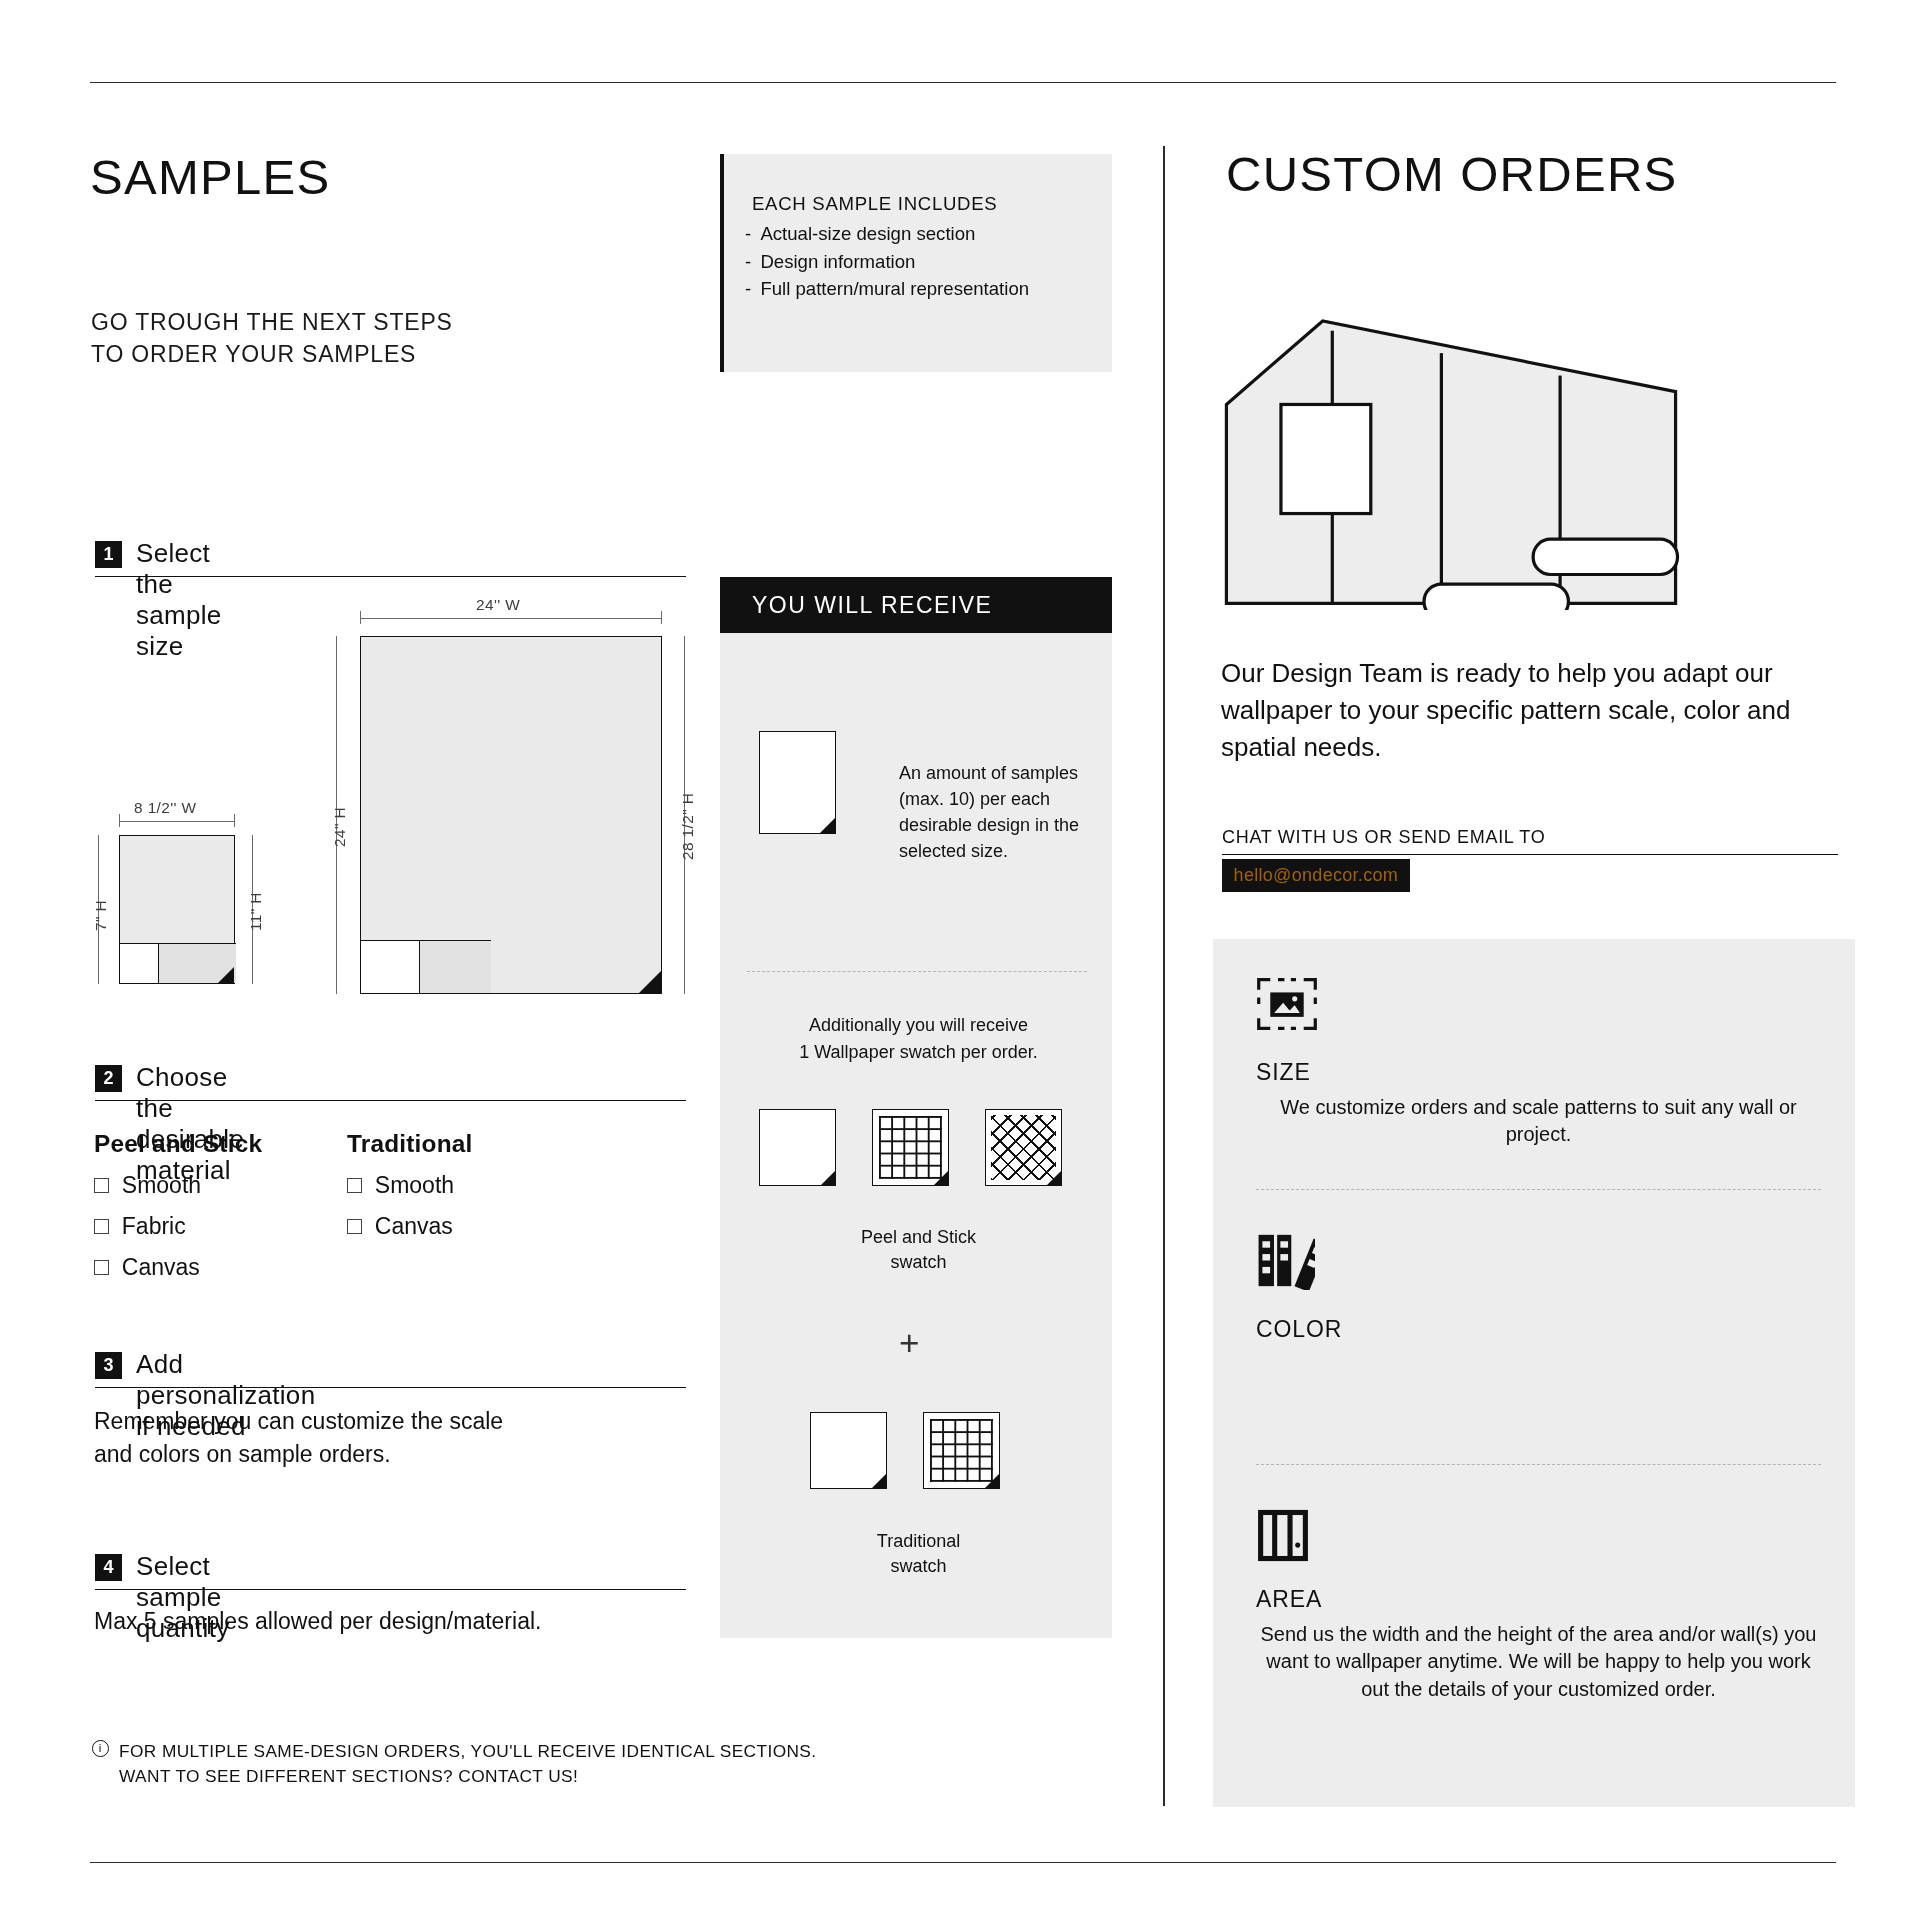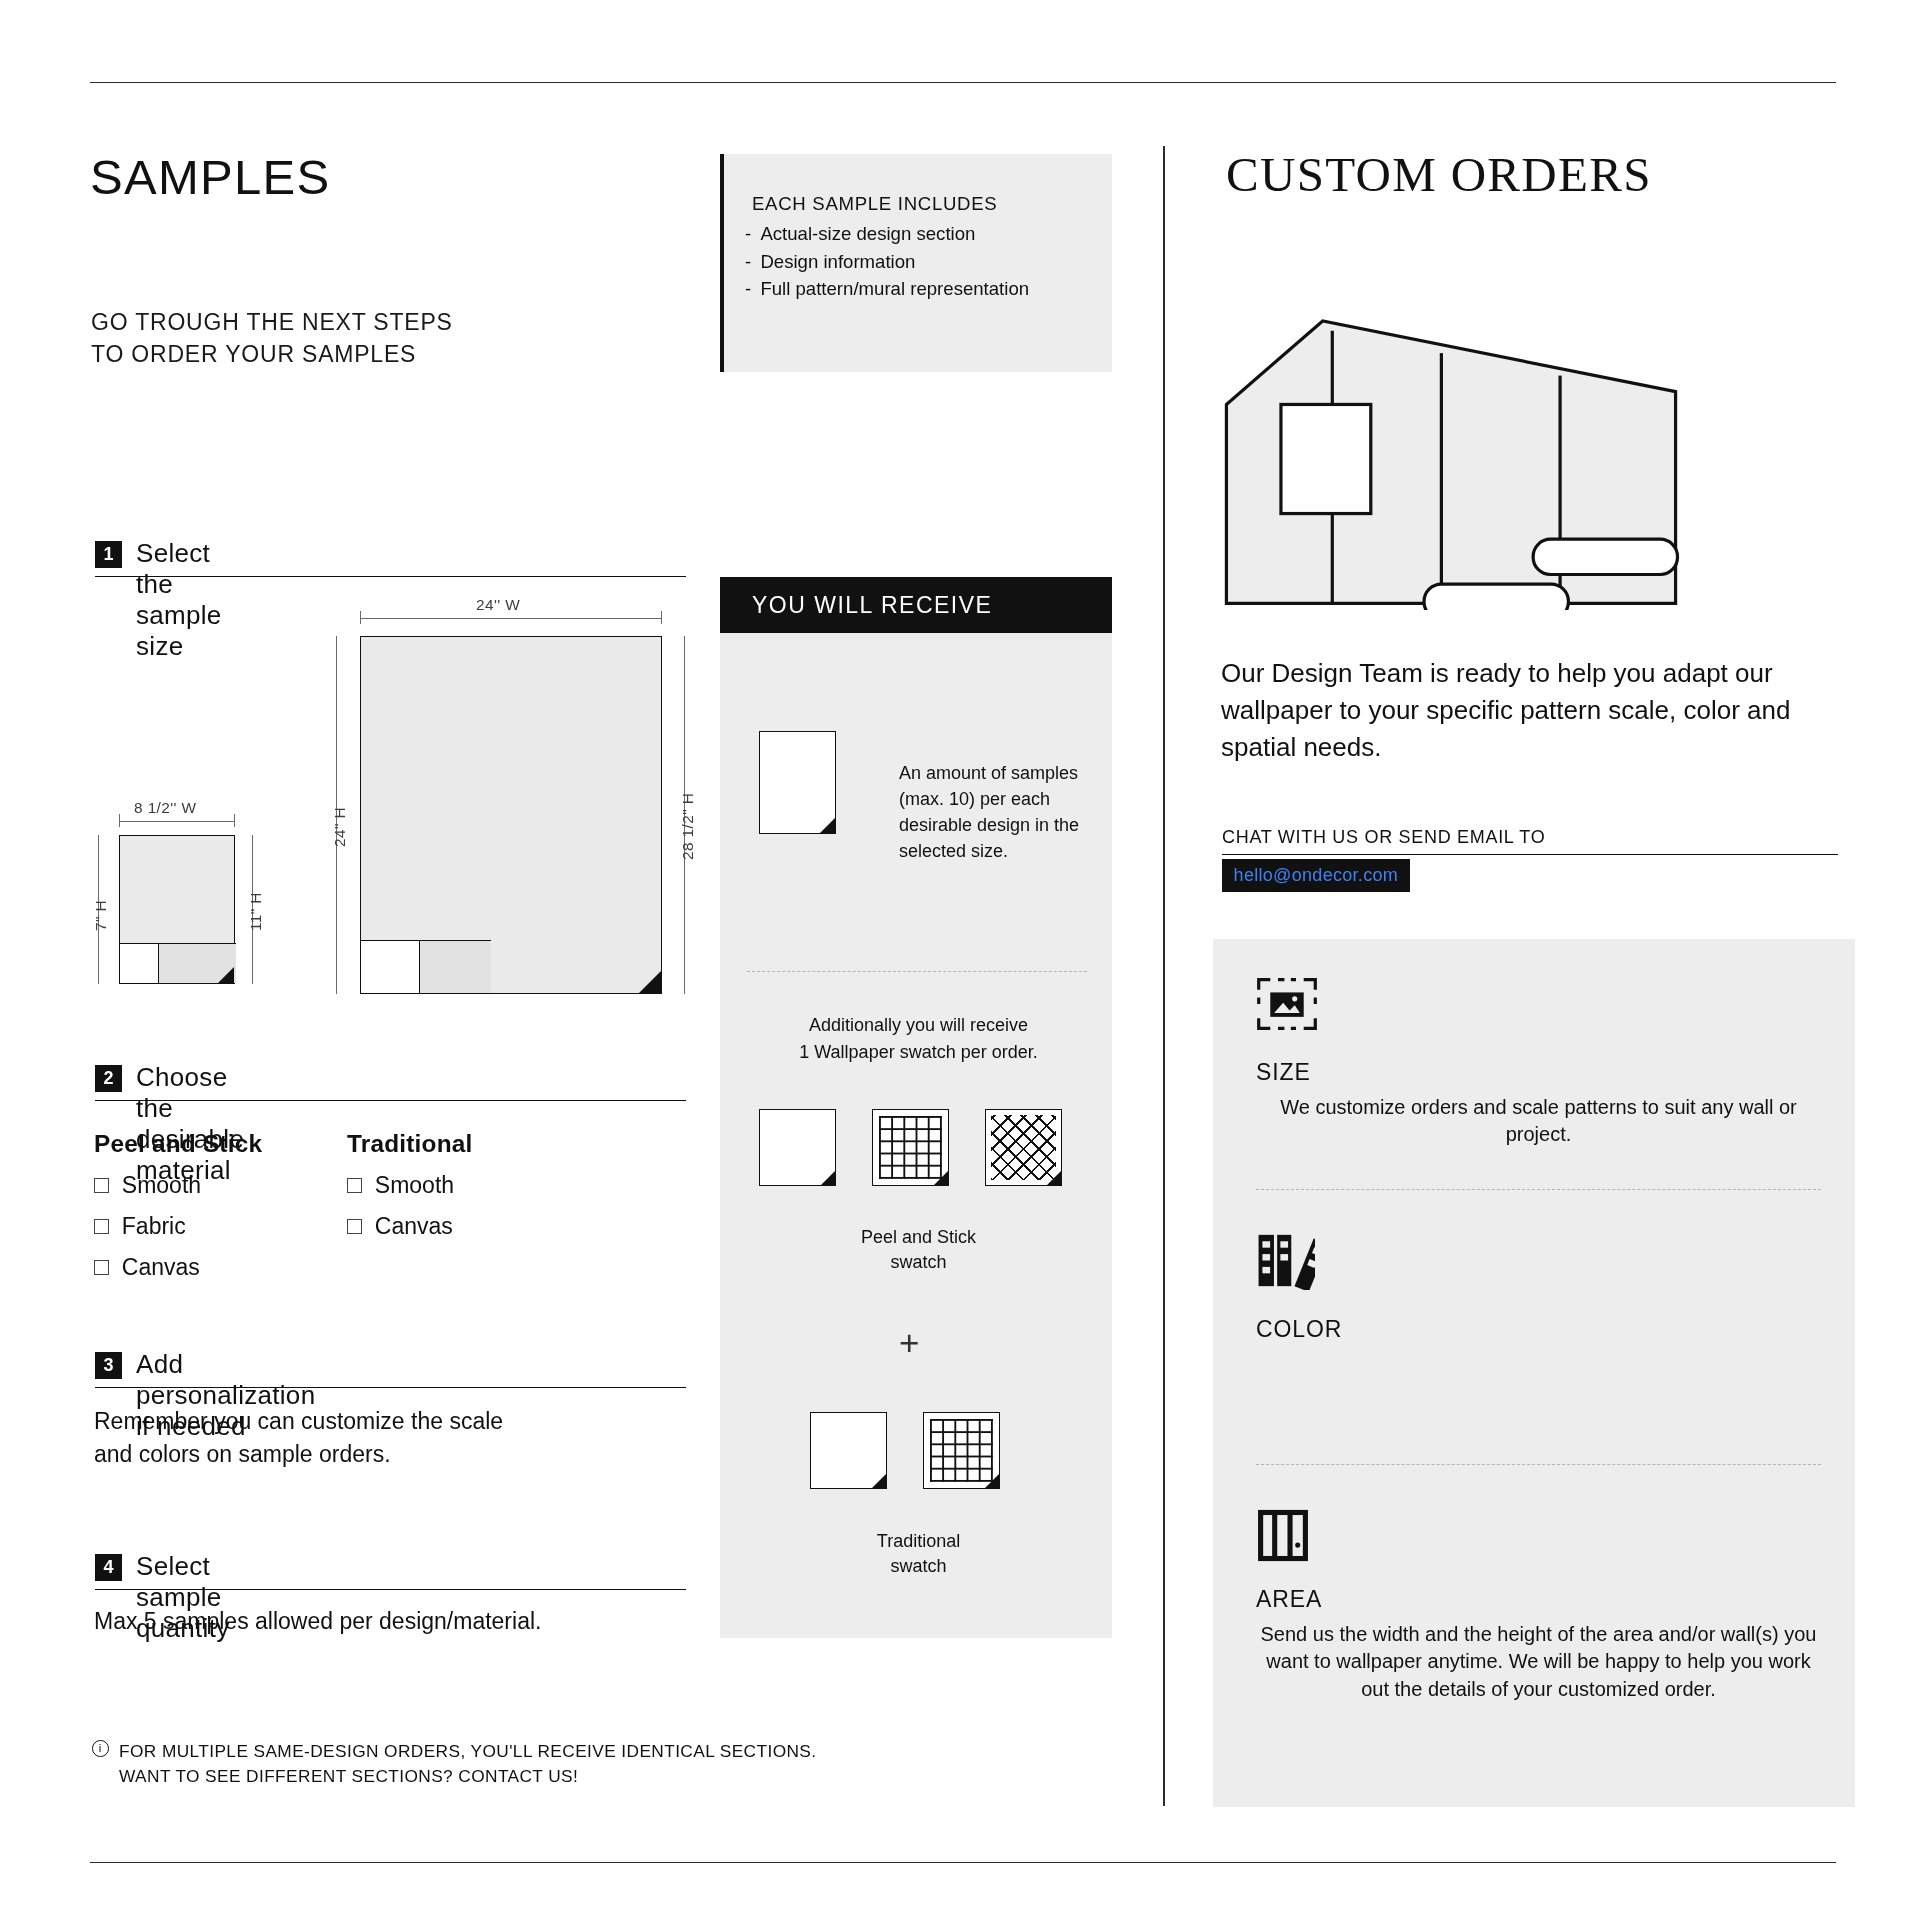--- a/index.html
+++ b/index.html
@@ -106,29 +106,29 @@
       background-image: linear-gradient(#111 1.9px, transparent 1.9px), linear-gradient(90deg,#111 1.9px, transparent 1.9px);
       background-size: 12.2px 12.2px; }
   .diag-pat { position:absolute; left:5.1px; top:5.1px; right:5.1px; bottom:5.1px;
       background-image: repeating-linear-gradient(45deg, #111 0 1.9px, transparent 1.9px 11px),
                         repeating-linear-gradient(-45deg, #111 0 1.9px, transparent 1.9px 11px); }
 
   .swatch-label { position:absolute; width:347px; left:745px; text-align:center; font-size:18px; line-height:1.4; color:#111; }
   .plus { position:absolute; left:899px; top:1323px; font-size:35px; color:#333; font-weight:300; }
 
   
-  .custom-title { position:absolute; left:1226px; top:146px; font-size:49px; letter-spacing:1.3px; color:#111;font-family:Liberation Serif, serif; }
+  .custom-title { position:absolute; left:1226px; top:146px; font-size:49px; letter-spacing:1.3px; color:#111; }
 
   .house-wrap { position:absolute; left:1220px; top:308px; width:462px; height:302px; }
 
   .cust-para { position:absolute; left:1221px; top:655px; width:597px; font-size:26px; line-height:1.42; color:#111; }
 
   .chat-label { position:absolute; left:1222px; top:827px; font-size:18px; letter-spacing:0.7px; color:#111; }
   .chat-rule { position:absolute; left:1222px; top:854px; width:616px; height:1.3px; background:#111; }
-  .email-chip { position:absolute; left:1222px; top:859px; background:#111; color:#3b82f6; font-size:18px; padding:5.8px 11.6px; letter-spacing:0.3px; }
+  .email-chip { position:absolute; left:1222px; top:859px; background:#111; color:#a16207; font-size:18px; padding:5.8px 11.6px; letter-spacing:0.3px; }
 
   .feature-panel { position:absolute; left:1213px; top:939px; width:642px; height:868px; background:#ededed; }
   .feat { position:absolute; left:1256px; width:565px; }
   .feat h4 { margin:0; font-size:23px; font-weight:400; letter-spacing:0.9px; color:#111; }
   .feat p { margin:7.7px 0 0 0; font-size:20px; line-height:1.38; color:#111;text-align:center; }
   .feat-sep { position:absolute; left:1256px; width:565px; border-top:1.3px dashed #b4b4b4; }
 
   .icon-size { position:absolute; left:1256px; top:977px; width:62px; height:54px; }
   .icon-color { position:absolute; left:1256px; top:1231px; width:59px; height:59px; }
   .icon-area { position:absolute; left:1256px; top:1508px; width:54px; height:55px; }

